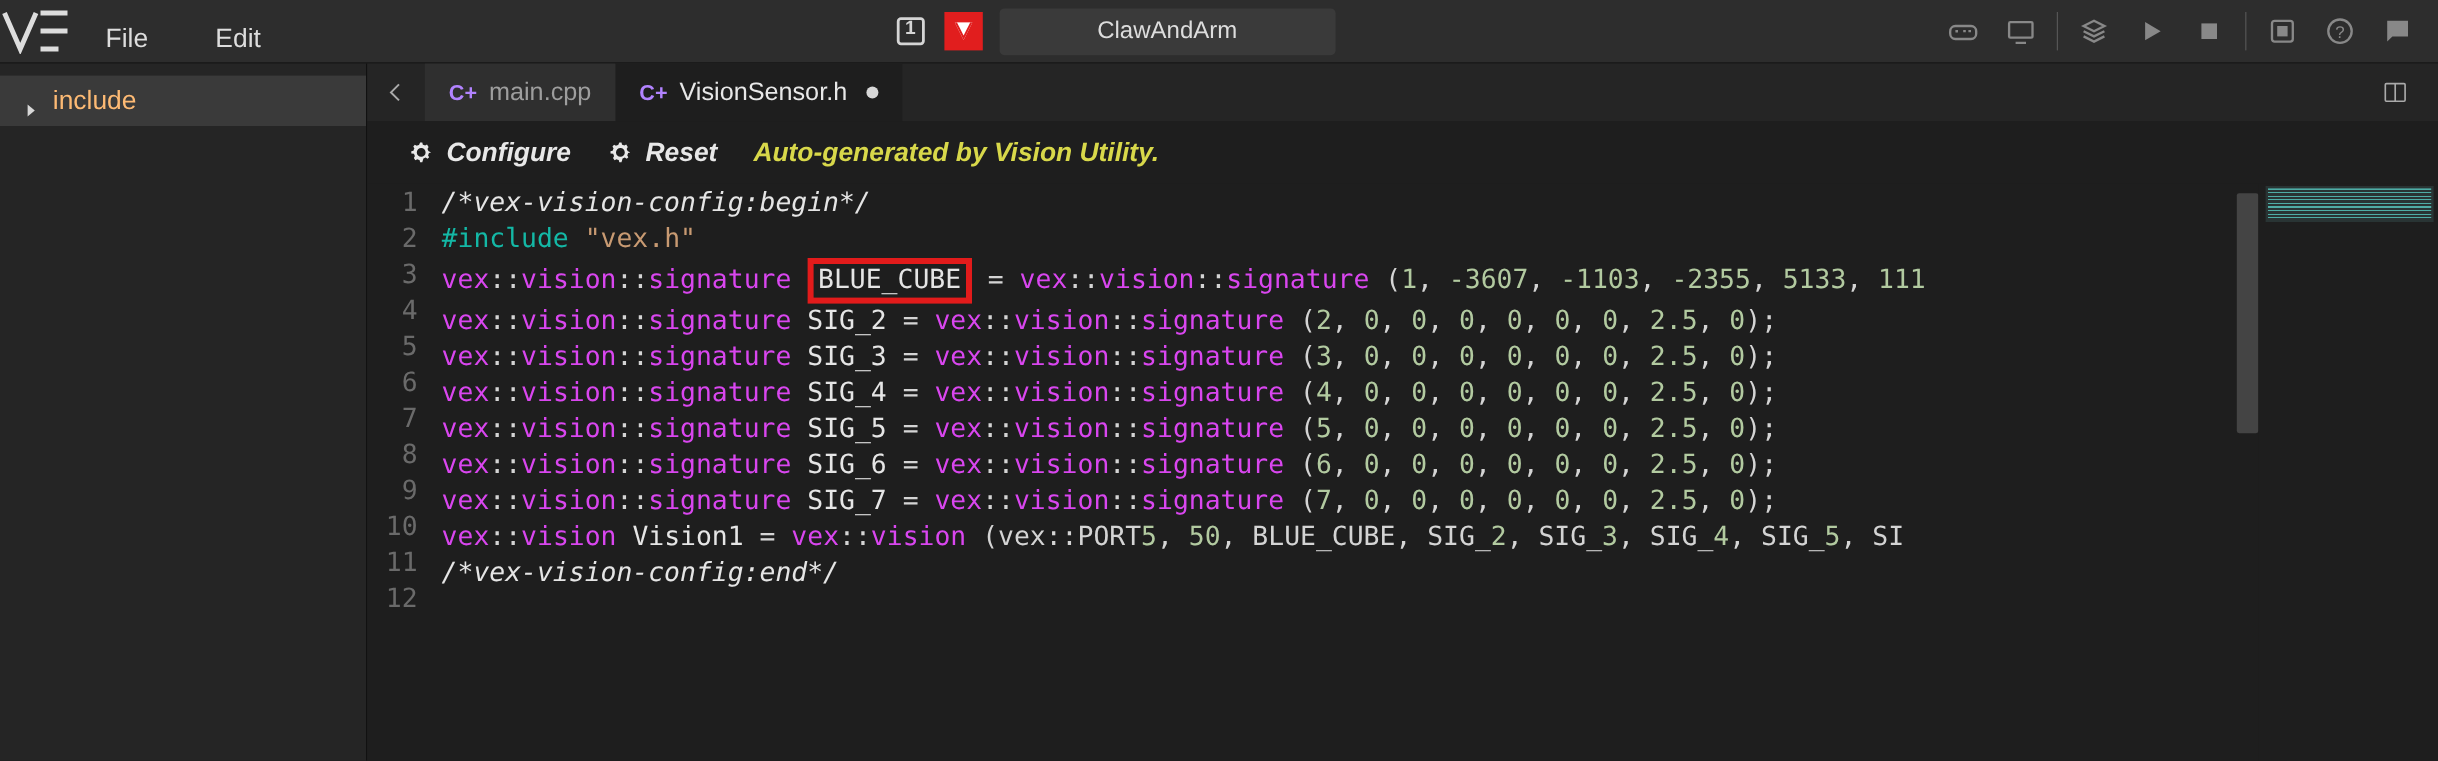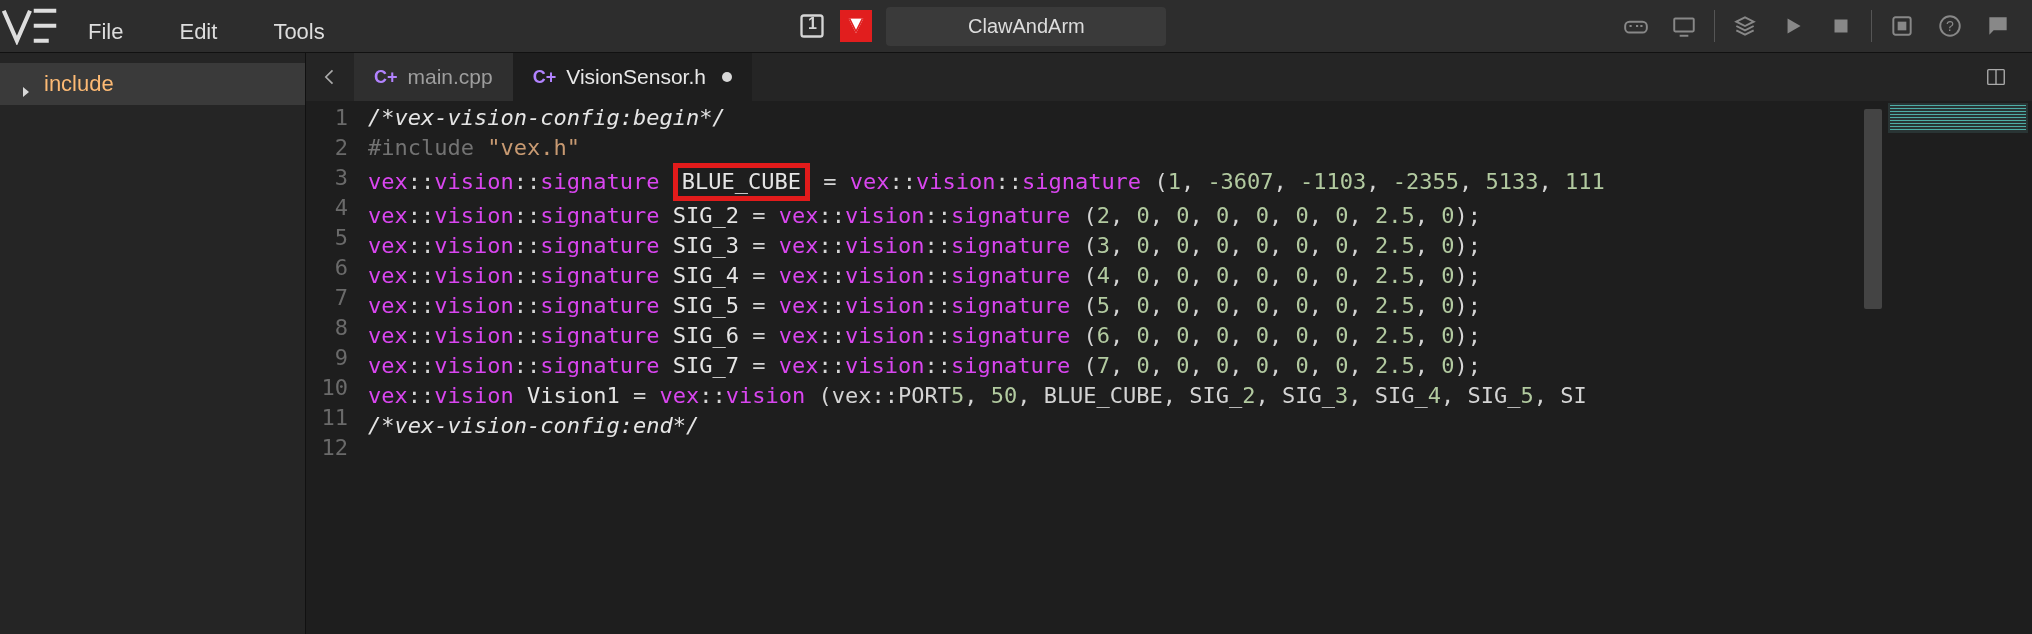--- a/index.html
+++ b/index.html
@@ -49,21 +49,21 @@
 
 .editor-wrap{flex:1;display:flex;min-height:0;position:relative;}
 .editor{flex:1;display:flex;font-family:Menlo,Consolas,monospace;font-size:22px;line-height:30px;overflow:hidden;}
 .gutter{width:62px;text-align:right;padding-right:20px;color:#6a6a6a;padding-top:2px;}
 .code{flex:1;white-space:pre;padding-top:2px;color:#d4d4d4;overflow:hidden;position:relative;}
 .minimap{width:150px;background:#1e1e1e;position:relative;}
 .minimap-inner{position:absolute;top:2px;right:4px;width:140px;height:30px;background:#2c3a3a;opacity:.8;}
 .minimap-inner::before{content:"";position:absolute;inset:2px;background:repeating-linear-gradient(#5ad1c8 0 1px,transparent 1px 3px);}
 
 .t-comment{color:#e5e5e5;font-style:italic;}
-.t-include{color:#737373;}
+.t-include{color:#14b8a6;}
 .t-string{color:#c89a72;}
 .t-type{color:#d946ef;}
 .t-punct{color:#d4d4d4;}
 .t-ident{color:#e5e5e5;}
 .t-num{color:#b2caa0;}
 
 
 .hl-box{border:5px solid #e21b1b;padding:0 4px;display:inline-block;line-height:28px;}
 
 .scrollbar{position:absolute;right:150px;top:6px;width:18px;height:100%;}
@@ -73,21 +73,20 @@
 <body>
 
 <div class="menubar">
   <div class="logo">
     <svg viewBox="0 0 32 20">
         <path d="M2 2 L9 18 L16 2 M18 10 L30 10 M18 2 L30 2 M18 18 L26 18" stroke="#ddd" stroke-width="2.2" fill="none"></path>
       </svg>
   </div>
   <div class="menu-item">File</div>
   <div class="menu-item">Edit</div>
-  <div class="menu-item">Tools</div>
 
   <div class="menubar-center">
     <div class="num-badge">
       <svg viewBox="0 0 24 24">
           <rect x="3" y="3" width="18" height="18" rx="2" fill="none" stroke="#d5d5d5" stroke-width="2"></rect>
         </svg>
       <span style="position:absolute;top:3px;left:0;width:100%;text-align:center;font-size:16px;font-weight:700;color:#d5d5d5;">1</span>
     </div>
     <div class="v-badge">
       <svg viewBox="0 0 24 24" width="22" height="22">
@@ -179,20 +178,35 @@
       <div class="tabbar-right">
         <div class="icon-btn split-btn">
             <svg viewBox="0 0 24 24">
               <rect x="3" y="4" width="18" height="16" rx="1"></rect>
               <path d="M12 4v16"></path>
             </svg>
           </div>
       </div>
     </div>
 
+    <div class="configbar">
+      <div class="config-btn">
+        <svg viewBox="0 0 24 24">
+            <path d="M12 8a4 4 0 100 8 4 4 0 000-8zm9 4l-2 .5a7 7 0 01-.8 2l1 1.8-1.4 1.4-1.8-1a7 7 0 01-2 .8L13 21h-2l-.5-2a7 7 0 01-2-.8l-1.8 1L5.3 17l1-1.8a7 7 0 01-.8-2L3 13v-2l2-.5a7 7 0 01.8-2l-1-1.8L6.2 5l1.8 1a7 7 0 012-.8L11 3h2l.5 2a7 7 0 012 .8l1.8-1L18.7 7l-1 1.8a7 7 0 01.8 2z"></path>
+          </svg>
+        <span>Configure</span>
+      </div>
+      <div class="config-btn">
+        <svg viewBox="0 0 24 24">
+            <path d="M12 8a4 4 0 100 8 4 4 0 000-8zm9 4l-2 .5a7 7 0 01-.8 2l1 1.8-1.4 1.4-1.8-1a7 7 0 01-2 .8L13 21h-2l-.5-2a7 7 0 01-2-.8l-1.8 1L5.3 17l1-1.8a7 7 0 01-.8-2L3 13v-2l2-.5a7 7 0 01.8-2l-1-1.8L6.2 5l1.8 1a7 7 0 012-.8L11 3h2l.5 2a7 7 0 012 .8l1.8-1L18.7 7l-1 1.8a7 7 0 01.8 2z"></path>
+          </svg>
+        <span>Reset</span>
+      </div>
+      <div class="autogen">Auto-generated by Vision Utility.</div>
+    </div>
 
     <div class="editor-wrap">
       <div class="editor">
         <div class="gutter" id="gutter">
             <div>1</div>
             <div>2</div>
             <div>3</div>
             <div>4</div>
             <div>5</div>
             <div>6</div>

